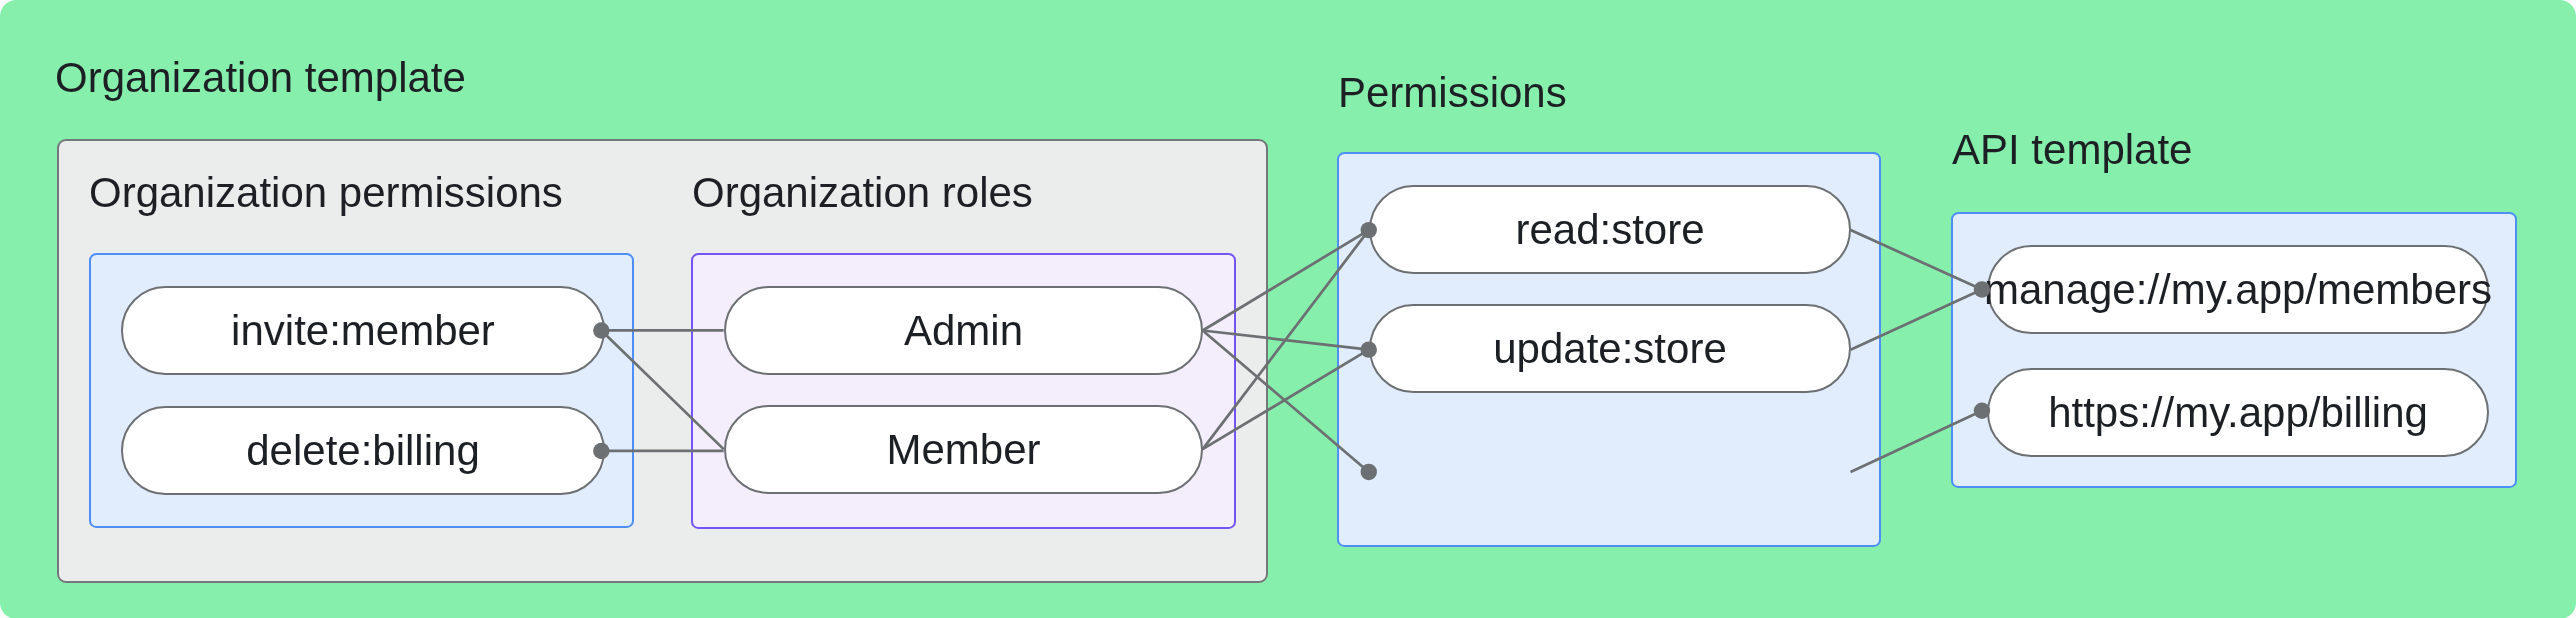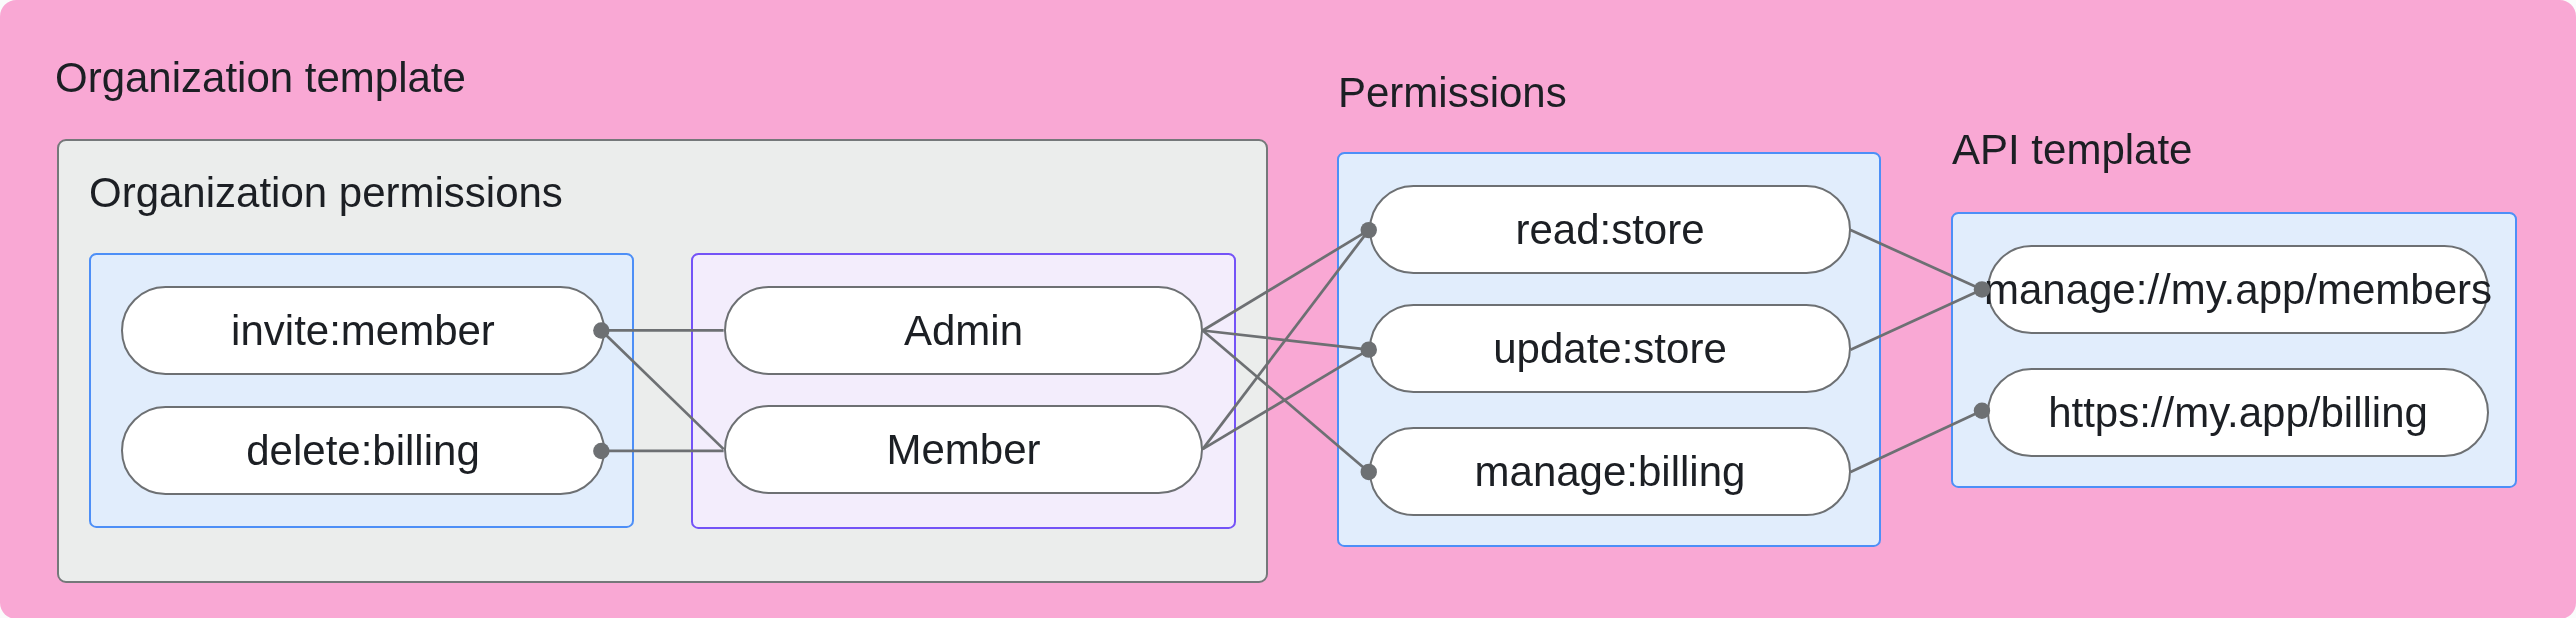--- a/index.html
+++ b/index.html
@@ -1,19 +1,19 @@
 <!DOCTYPE html>
 <html style="font-size:14.6px"><head>
 <meta charset="utf-8">
 <style>
   html,body{margin:0;padding:0;background:#fafbfb;}
   .canvas{
     position:relative;
     width:2576px;height:619px;
-    background:#f9a8d4;
+    background:#86efac;
     border-radius:16.4px;
     overflow:hidden;
     font-family:"Liberation Sans", sans-serif;
     color:#1c1f24;
   }
   .lbl{
     position:absolute;
     font-size:42px;
     font-weight:500;
     line-height:1;
@@ -48,20 +48,21 @@
 </head>
 <body>
 
 <div class="canvas">
 
   <div class="lbl" style="left:55px;top:57px;">Organization template</div>
 
   <div class="container-box box-gray" style="left:57px;top:139px;width:1211px;height:444px;"></div>
 
   <div class="lbl" style="left:89px;top:172px;">Organization permissions</div>
+  <div class="lbl" style="left:692px;top:172px;">Organization roles</div>
 
   <div class="container-box box-blue" style="left:89px;top:253px;width:545px;height:275px;"></div>
   <div class="pill" style="left:121px;top:286px;width:484px;height:89px;">
     <span>invite:member</span>
   </div>
   <div class="pill" style="left:121px;top:406px;width:484px;height:89px;">
     <span>delete:billing</span>
   </div>
 
   <div class="container-box box-purple" style="left:691px;top:253px;width:545px;height:276px;"></div>
@@ -72,23 +73,20 @@
     <span>Admin</span>
   </div>
 
   <div class="lbl" style="left:1338px;top:72px;">Permissions</div>
   <div class="container-box box-blue" style="left:1337px;top:152px;width:544px;height:395px;"></div>
   <div class="pill" style="left:1369px;top:185px;width:482px;height:89px;">
     <span>read:store</span>
   </div>
   <div class="pill" style="left:1369px;top:304px;width:482px;height:89px;">
     <span>update:store</span>
-  </div>
-  <div class="pill" style="left:1369px;top:427px;width:482px;height:89px;">
-    <span>manage:billing</span>
   </div>
 
   <div class="lbl" style="left:1952px;top:129px;">API template</div>
   <div class="container-box box-blue" style="left:1951px;top:212px;width:566px;height:276px;"></div>
   <div class="pill" style="left:1987px;top:245px;width:502px;height:89px;">
     <span>manage://my.app/members</span>
   </div>
   <div class="pill" style="left:1987px;top:368px;width:502px;height:89px;text-align:right;">
     <span>https://my.app/billing</span>
   </div>

